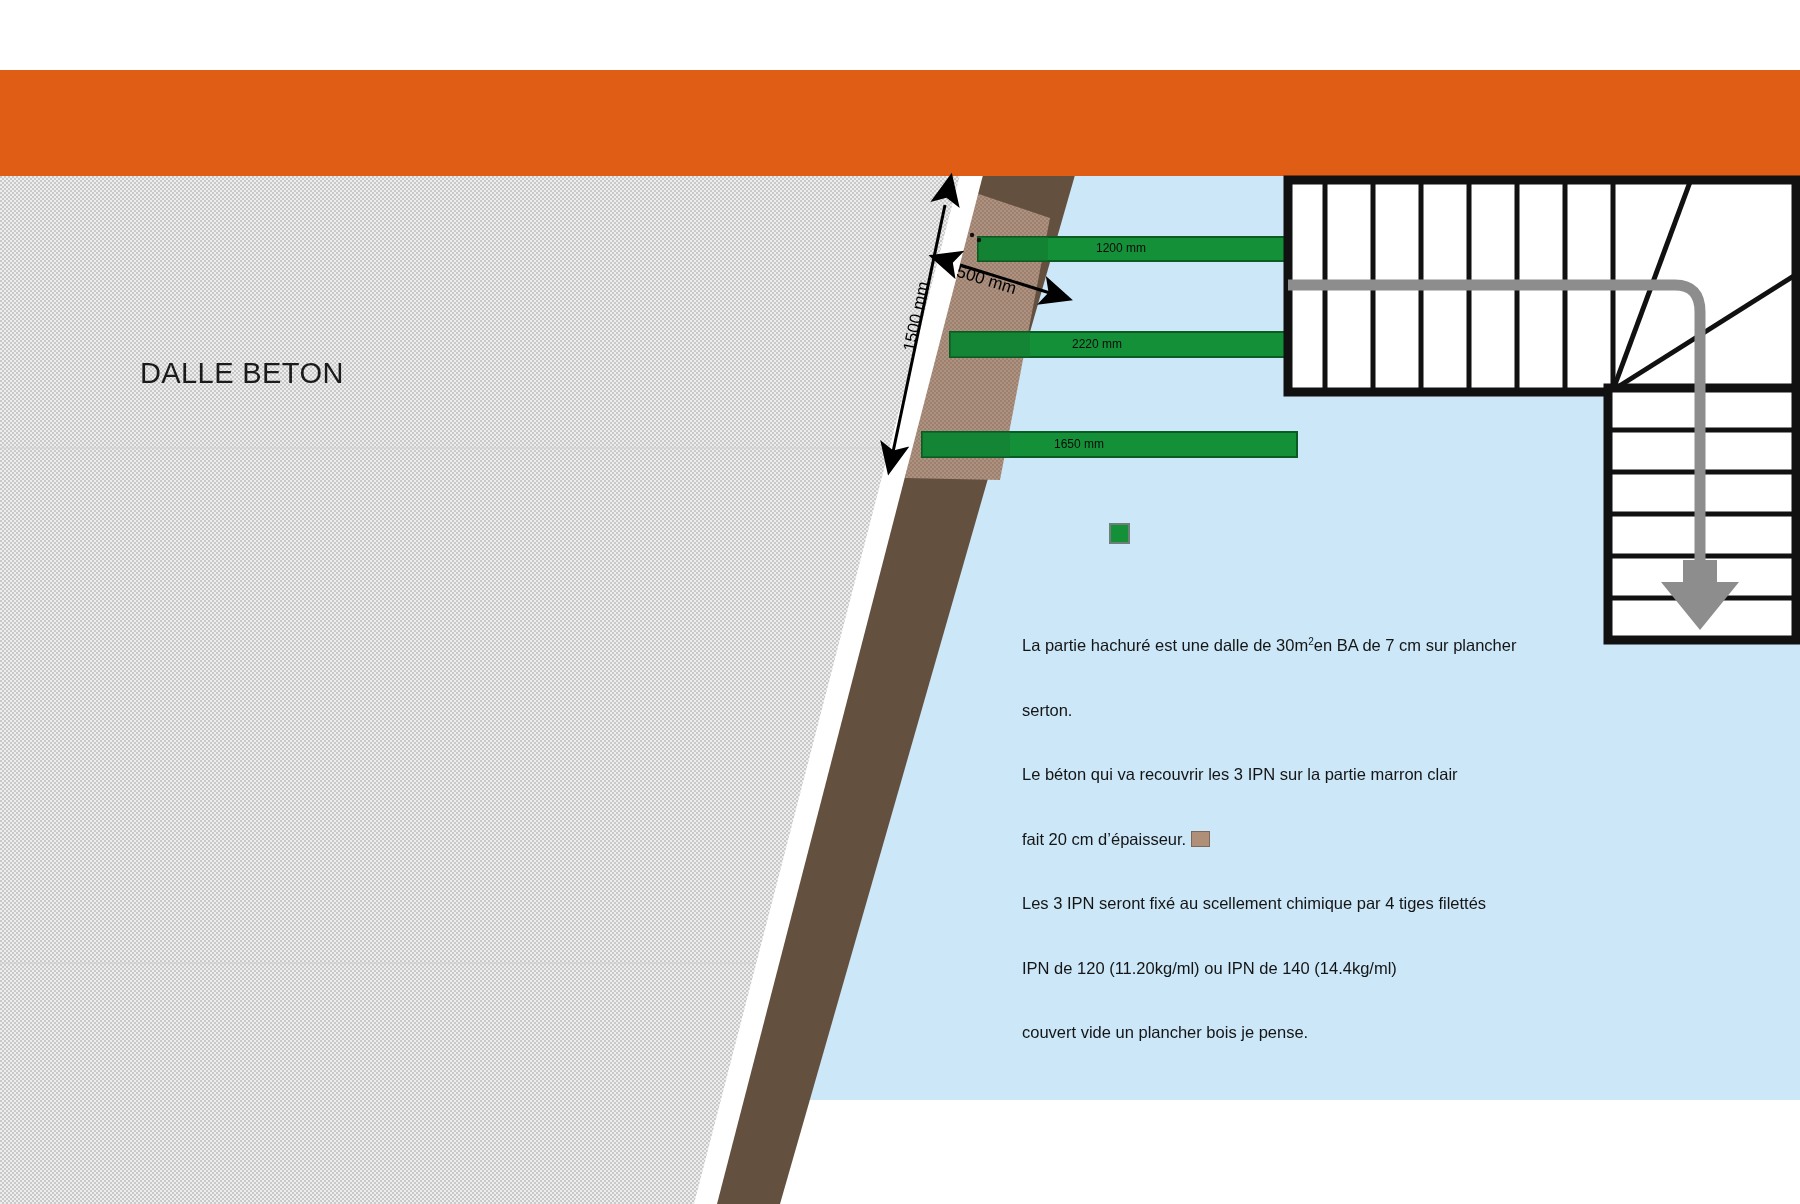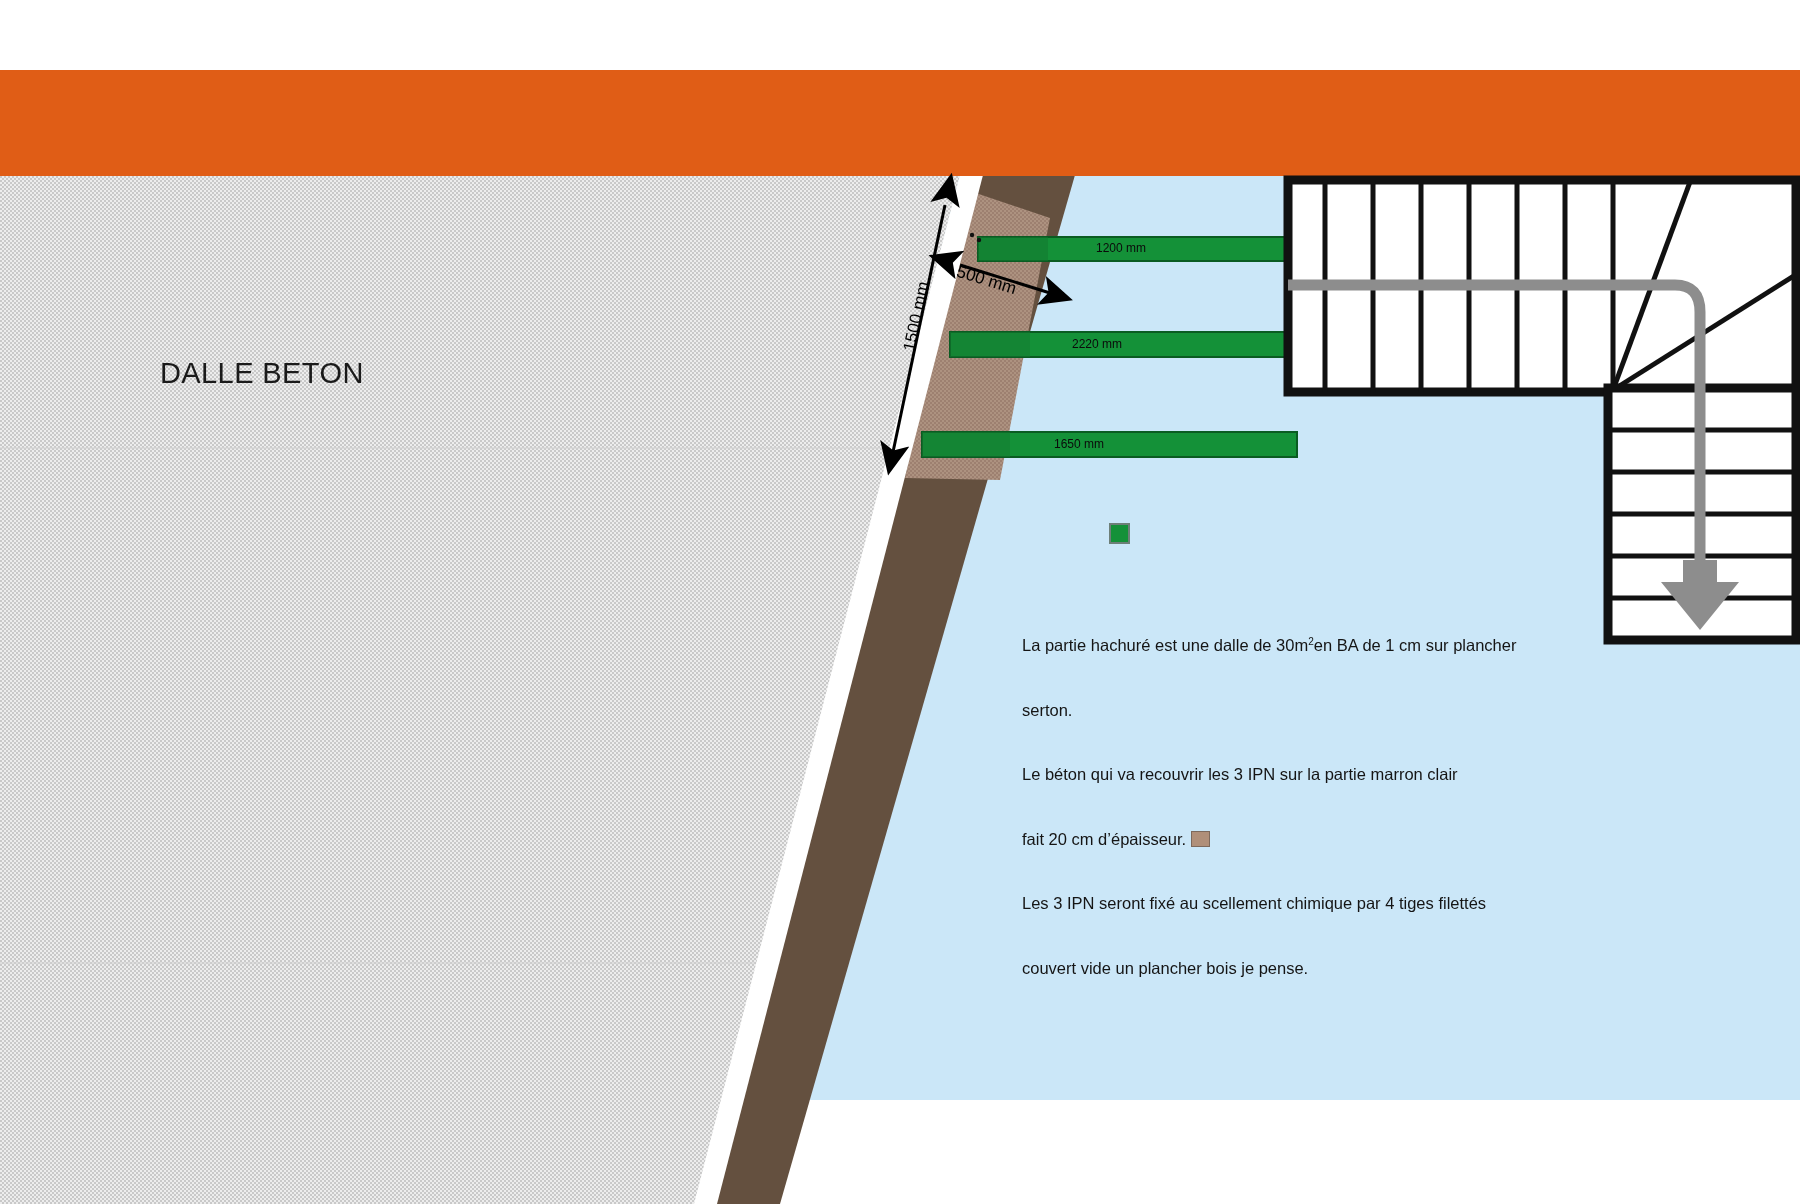--- a/index.html
+++ b/index.html
@@ -48,21 +48,21 @@
     vertical-align: -2px;
     margin-left: 5px;
   }
   sup.sup {
     font-size: 10px;
     vertical-align: 6px;
     line-height: 0;
   }
   .dalle-label {
     position: absolute;
-    left: 160px;
+    left: 140px;
     top: 357px;
     font-family: "Liberation Sans", sans-serif;
     font-size: 29px;
     letter-spacing: 0.4px;
     color: #1a1a1a;
     white-space: nowrap;
   }
   .beam-label {
     position: absolute;
     font-family: "Liberation Sans", sans-serif;
@@ -197,21 +197,22 @@
   <div class="dalle-label">DALLE BETON</div>
 
   <div class="beam-label" style="left:1096px; top:241px;">1200 mm</div>
   <div class="beam-label" style="left:1072px; top:337px;">2220 mm</div>
   <div class="beam-label" style="left:1054px; top:437px;">1650 mm</div>
 
   <div class="dim-label" style="left:930px; top:235px; transform: rotate(-78deg) translate(-118px, -6px);">1500 mm</div>
   <div class="dim-label" style="left:960px; top:262px; transform: rotate(17deg);">500 mm</div>
 
   <div class="note-block">
-    <span class="note-line"><span>La partie hachuré est une dalle de 30m</span><sup class="sup">2</sup><span>en BA de 1 cm sur plancher</span></span>
+    <span class="note-line"><span>La partie hachuré est une dalle de 30m</span><sup class="sup">2</sup><span>en BA de 7 cm sur plancher</span></span>
     <span class="note-line">serton.</span>
     <span class="note-line">Le béton qui va recouvrir les 3 IPN sur la partie marron clair</span>
     <span class="note-line"><span>fait 20 cm d’épaisseur.</span><span class="swatch-inline"></span></span>
     <span class="note-line">Les 3 IPN seront fixé au scellement chimique par 4 tiges filettés</span>
+    <span class="note-line">IPN de 120 (11.20kg/ml) ou IPN de 140 (14.4kg/ml)</span>
     <span class="note-line">couvert vide un plancher bois je pense.</span>
   </div>
 
 </div>
 
 </body></html>

